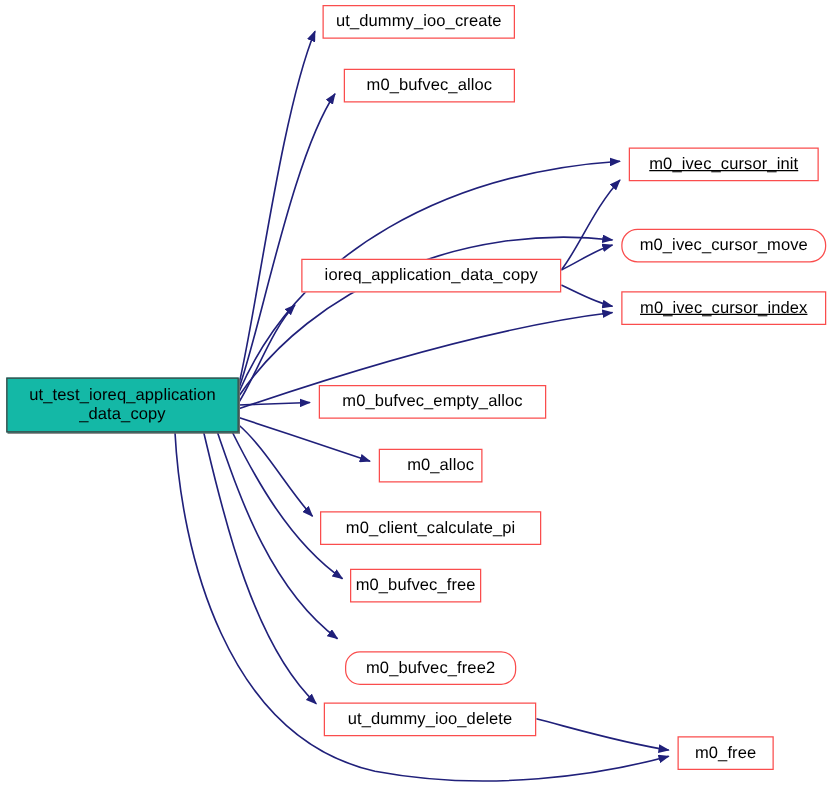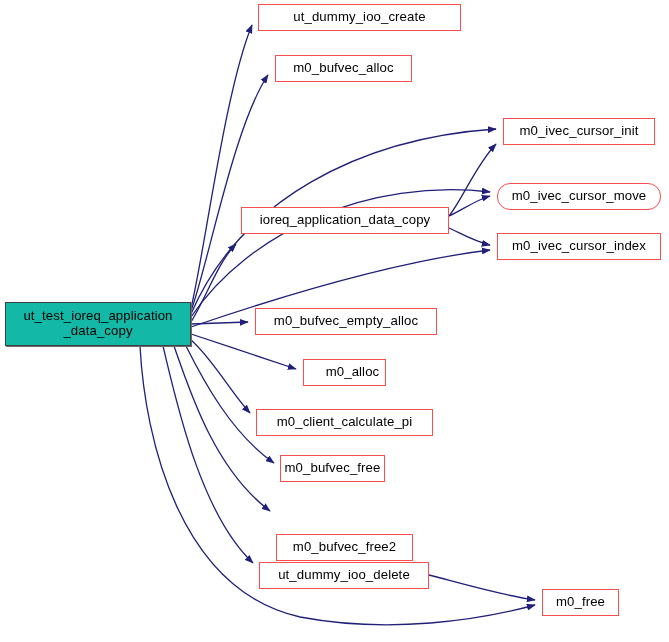--- a/index.html
+++ b/index.html
@@ -70,27 +70,27 @@
         <path d="M140,346 C 145,440 180,590 300,617 C 390,634 480,620 535,605" fill="none" stroke="#20207a" stroke-width="1.3" marker-end="url(#arrow)"></path>
         <path d="M449,216 C 462,200 476,165 496,144" fill="none" stroke="#20207a" stroke-width="1.3" marker-end="url(#arrow)"></path>
         <path d="M449,216 C 462,210 476,200 490,196" fill="none" stroke="#20207a" stroke-width="1.3" marker-end="url(#arrow)"></path>
         <path d="M449,228 C 462,234 476,242 490,245" fill="none" stroke="#20207a" stroke-width="1.3" marker-end="url(#arrow)"></path>
         <path d="M429,575 C 460,583 500,595 535,600" fill="none" stroke="#20207a" stroke-width="1.3" marker-end="url(#arrow)"></path>
       </g>
   </svg>
   <div id="node-group">
       <div class="graph-node root-node" style="left: 5px; top: 302px; width: 186px; height: 44px;">ut_test_ioreq_application
 _data_copy</div>
-      <div class="graph-node" style="left: 258px; top: 4px; width: 203px; height: 27px;">ut_dummy_ioo_create</div>
+      <div class="graph-node" style="left: 258px; top: 4px; width: 154px; height: 27px;">ut_dummy_ioo_create</div>
       <div class="graph-node" style="left: 275px; top: 55px; width: 137px; height: 27px;">m0_bufvec_alloc</div>
-      <div class="graph-node" style="left: 503px; top: 118px; width: 152px; height: 27px;">m0_ivec_cursor_init</div>
+      <div class="graph-node" style="left: 503px; top: 118px; width: 152px; height: 27px; text-decoration: underline;">m0_ivec_cursor_init</div>
       <div class="graph-node" style="left: 497px; top: 183px; width: 164px; height: 27px; border-radius: 13px;">m0_ivec_cursor_move</div>
       <div class="graph-node" style="left: 241px; top: 207px; width: 208px; height: 27px;">ioreq_application_data_copy</div>
-      <div class="graph-node" style="left: 497px; top: 233px; width: 164px; height: 27px;">m0_ivec_cursor_index</div>
+      <div class="graph-node" style="left: 497px; top: 233px; width: 164px; height: 27px; text-decoration: underline;">m0_ivec_cursor_index</div>
       <div class="graph-node" style="left: 255px; top: 308px; width: 182px; height: 27px;">m0_bufvec_empty_alloc</div>
       <div class="graph-node" style="left: 303px; top: 359px; width: 83px; height: 27px; padding-left: 16px;">m0_alloc</div>
       <div class="graph-node" style="left: 256px; top: 409px; width: 177px; height: 27px;">m0_client_calculate_pi</div>
       <div class="graph-node" style="left: 280px; top: 455px; width: 105px; height: 27px;">m0_bufvec_free</div>
-      <div class="graph-node" style="left: 276px; top: 534px; width: 137px; height: 27px;">m0_bufvec_free2</div>
+      <div class="graph-node" style="left: 276px; top: 521px; width: 137px; height: 27px; border-radius: 12px;">m0_bufvec_free2</div>
       <div class="graph-node" style="left: 259px; top: 562px; width: 170px; height: 27px;">ut_dummy_ioo_delete</div>
       <div class="graph-node" style="left: 542px; top: 589px; width: 77px; height: 27px;">m0_free</div>
     </div>
 </div>
 
 </body></html>

